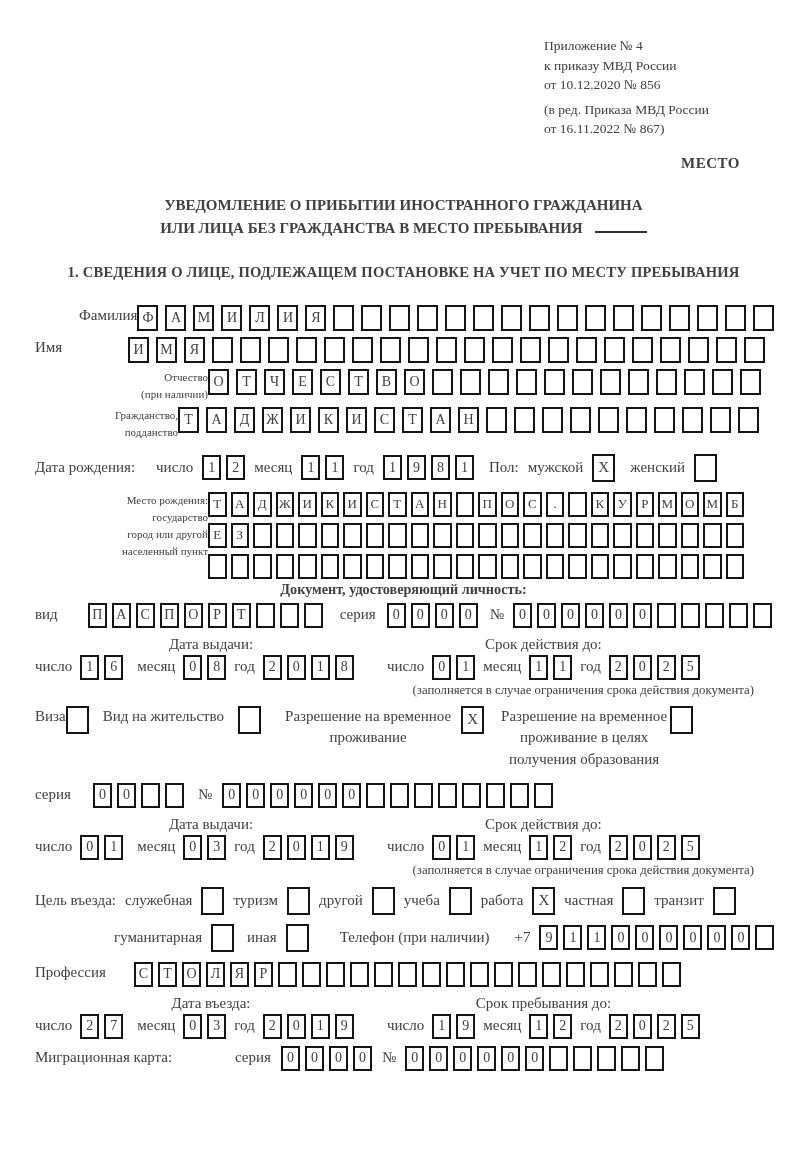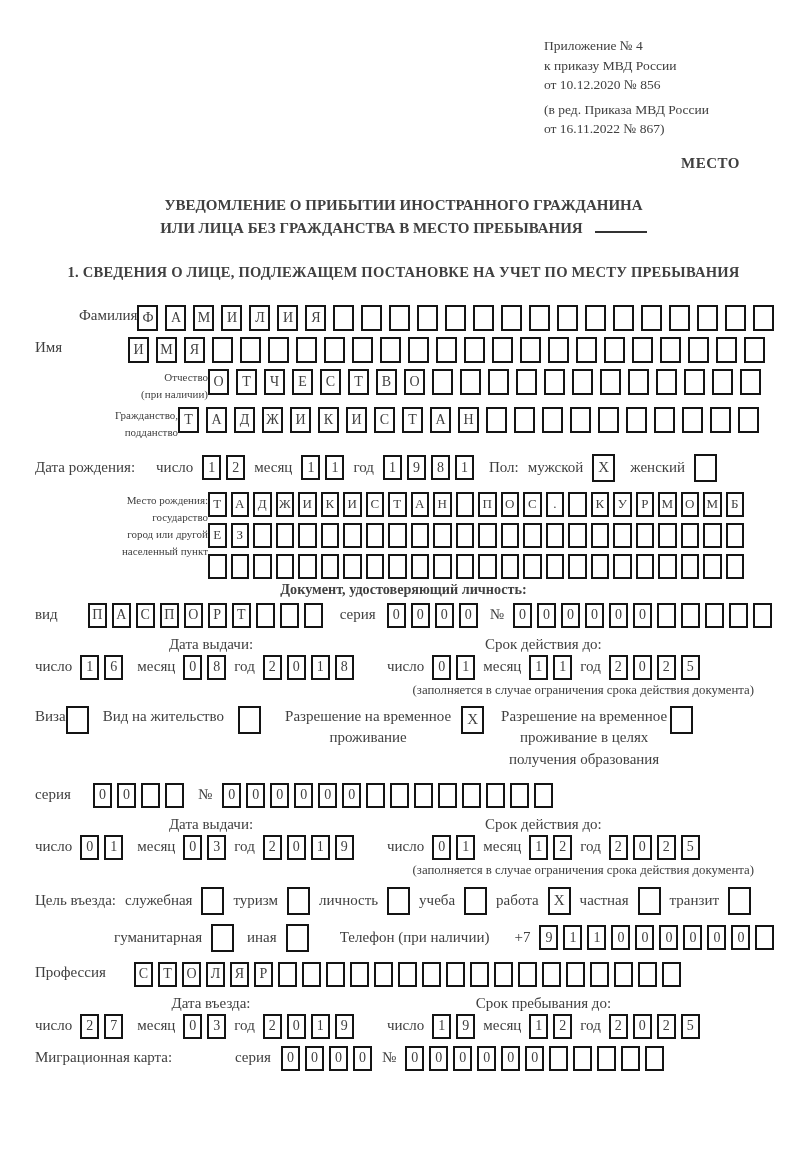--- a/index.html
+++ b/index.html
@@ -493,21 +493,21 @@
     </div>
   </div>
   <div class="note-r">(заполняется в случае ограничения срока действия документа)</div>
 
   <div class="purpose-line">
     <span class="lbl">Цель въезда:</span>
     <span class="lbl">служебная</span>
     <span class="chk"></span>
     <span class="lbl">туризм</span>
     <span class="chk"></span>
-    <span class="lbl">личность</span>
+    <span class="lbl">другой</span>
     <span class="chk"></span>
     <span class="lbl">учеба</span>
     <span class="chk"></span>
     <span class="lbl">работа</span>
     <span class="chk">X</span>
     <span class="lbl">частная</span>
     <span class="chk"></span>
     <span class="lbl">транзит</span>
     <span class="chk"></span>
   </div>

